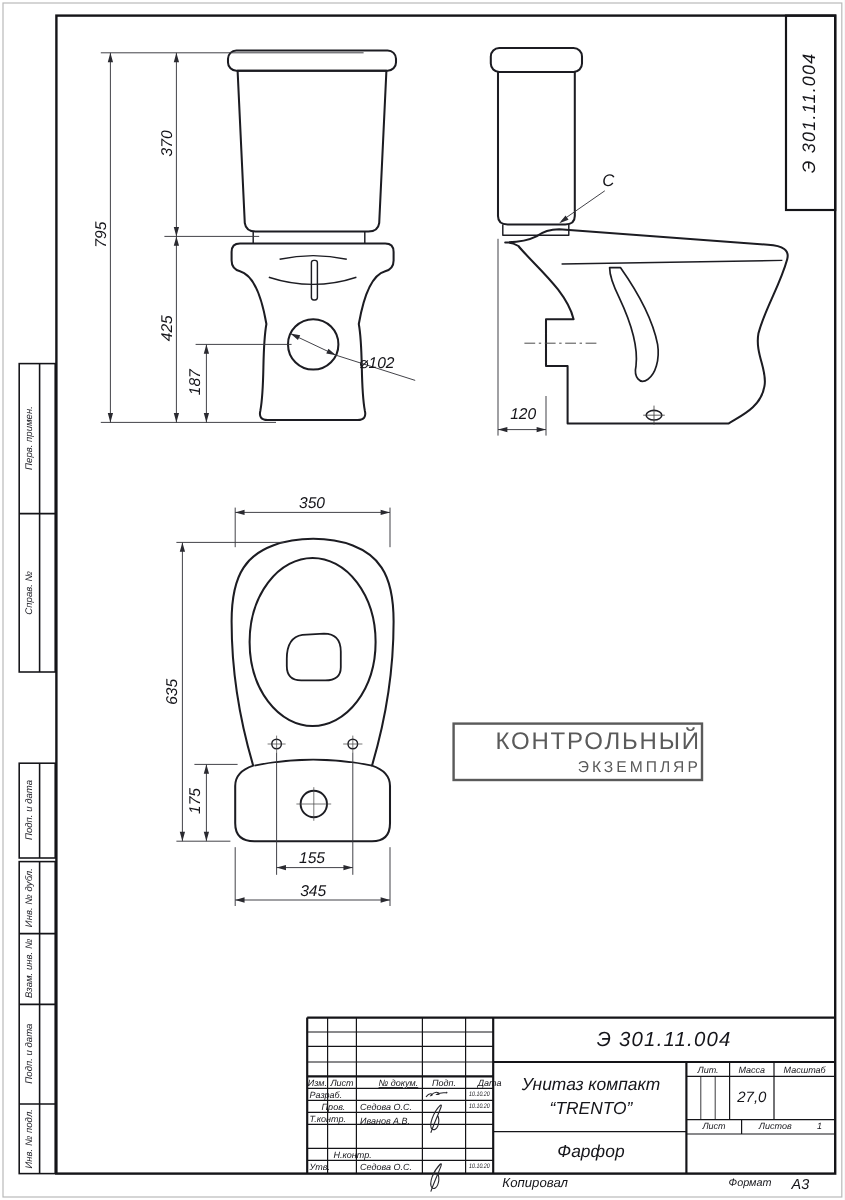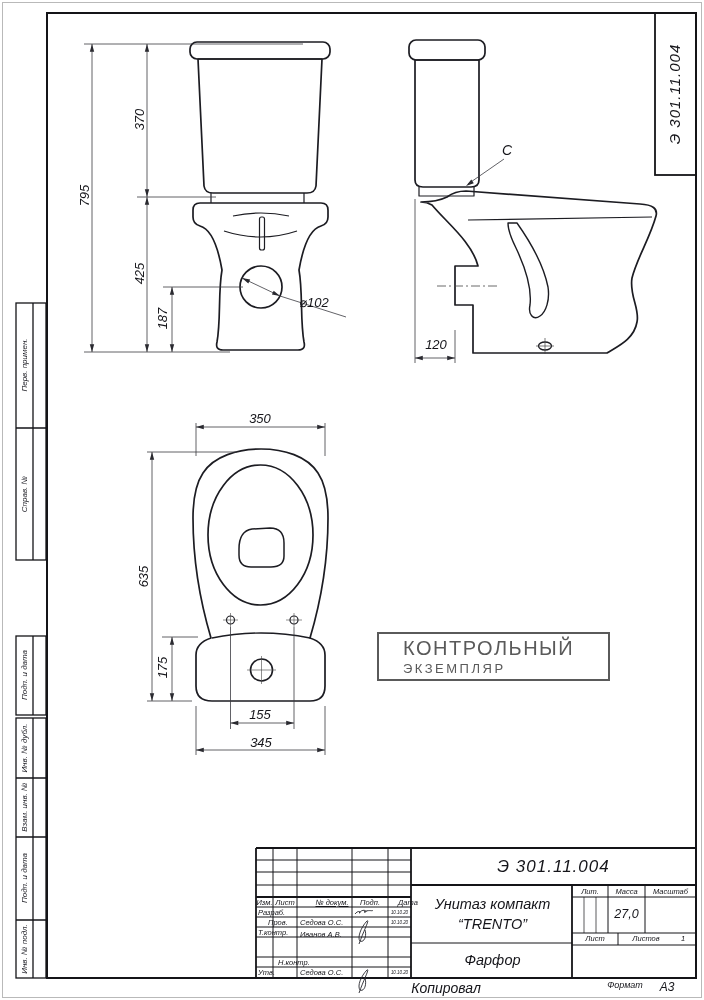--- a/index.html
+++ b/index.html
@@ -8,22 +8,22 @@
   svg{position:absolute;left:0;top:0;}
   .t{position:absolute;font-style:italic;color:#15151a;white-space:nowrap;line-height:1;}
   .dim{font-size:13px;text-align:center;}
   .rot{transform:rotate(-90deg);}
   .mlabel{font-size:8px;width:120px;text-align:center;height:12px;line-height:12px;transform:rotate(-90deg);color:#23232a;}
   .vcode{font-size:15px;letter-spacing:1px;height:16px;line-height:16px;text-align:center;transform:rotate(-90deg);}
   .tbt{text-align:center;}
   .small{font-size:7.5px;}
   .tiny{font-size:5.5px;transform:scaleX(.8);}
   .left{text-align:left;}
-  .stamp{position:absolute;left:377px;top:632px;width:205px;height:45px;border:2px solid #5a5a5a;
-         display:flex;flex-direction:column;align-items:flex-start;justify-content:center;color:#5a5a5a;padding-left:24px;}
+  .stamp{position:absolute;left:377px;top:602px;width:205px;height:45px;border:2px solid #5a5a5a;
+         display:flex;flex-direction:column;align-items:flex-end;justify-content:center;color:#5a5a5a;}
   .stamp .l1{font-size:20px;letter-spacing:1.5px;}
   .stamp .l2{font-size:13px;letter-spacing:2.5px;margin-top:1px;}
 </style>
 </head>
 <body>
 
 <div class="page">
 
 <svg width="704" height="1000" viewBox="0 0 704 1000">
 
@@ -181,17 +181,17 @@
 <div class="t tiny tbt" style="left:388px;top:970px;width:23px;">10.10.20</div>
 
 <div class="t tbt small" style="left:572px;top:888px;width:36px;">Лит.</div>
 <div class="t tbt small" style="left:608px;top:888px;width:37px;">Масса</div>
 <div class="t tbt small" style="left:645px;top:888px;width:51px;">Масштаб</div>
 <div class="t tbt" style="left:608px;top:908px;width:37px;font-size:12.5px;">27,0</div>
 <div class="t tbt small" style="left:572px;top:935px;width:46px;">Лист</div>
 <div class="t tbt small" style="left:618px;top:935px;width:56px;">Листов</div>
 <div class="t tbt small" style="left:674px;top:935px;width:18px;">1</div>
 
-<div class="t tbt" style="left:400px;top:981px;width:92px;font-size:14px;">Копировал</div>
+<div class="t tbt" style="left:400px;top:981px;width:92px;font-size:11px;">Копировал</div>
 <div class="t tbt" style="left:600px;top:981px;width:50px;font-size:9px;">Формат</div>
 <div class="t tbt" style="left:655px;top:981px;width:24px;font-size:12px;">А3</div>
 
 </div>
 
 </body></html>

